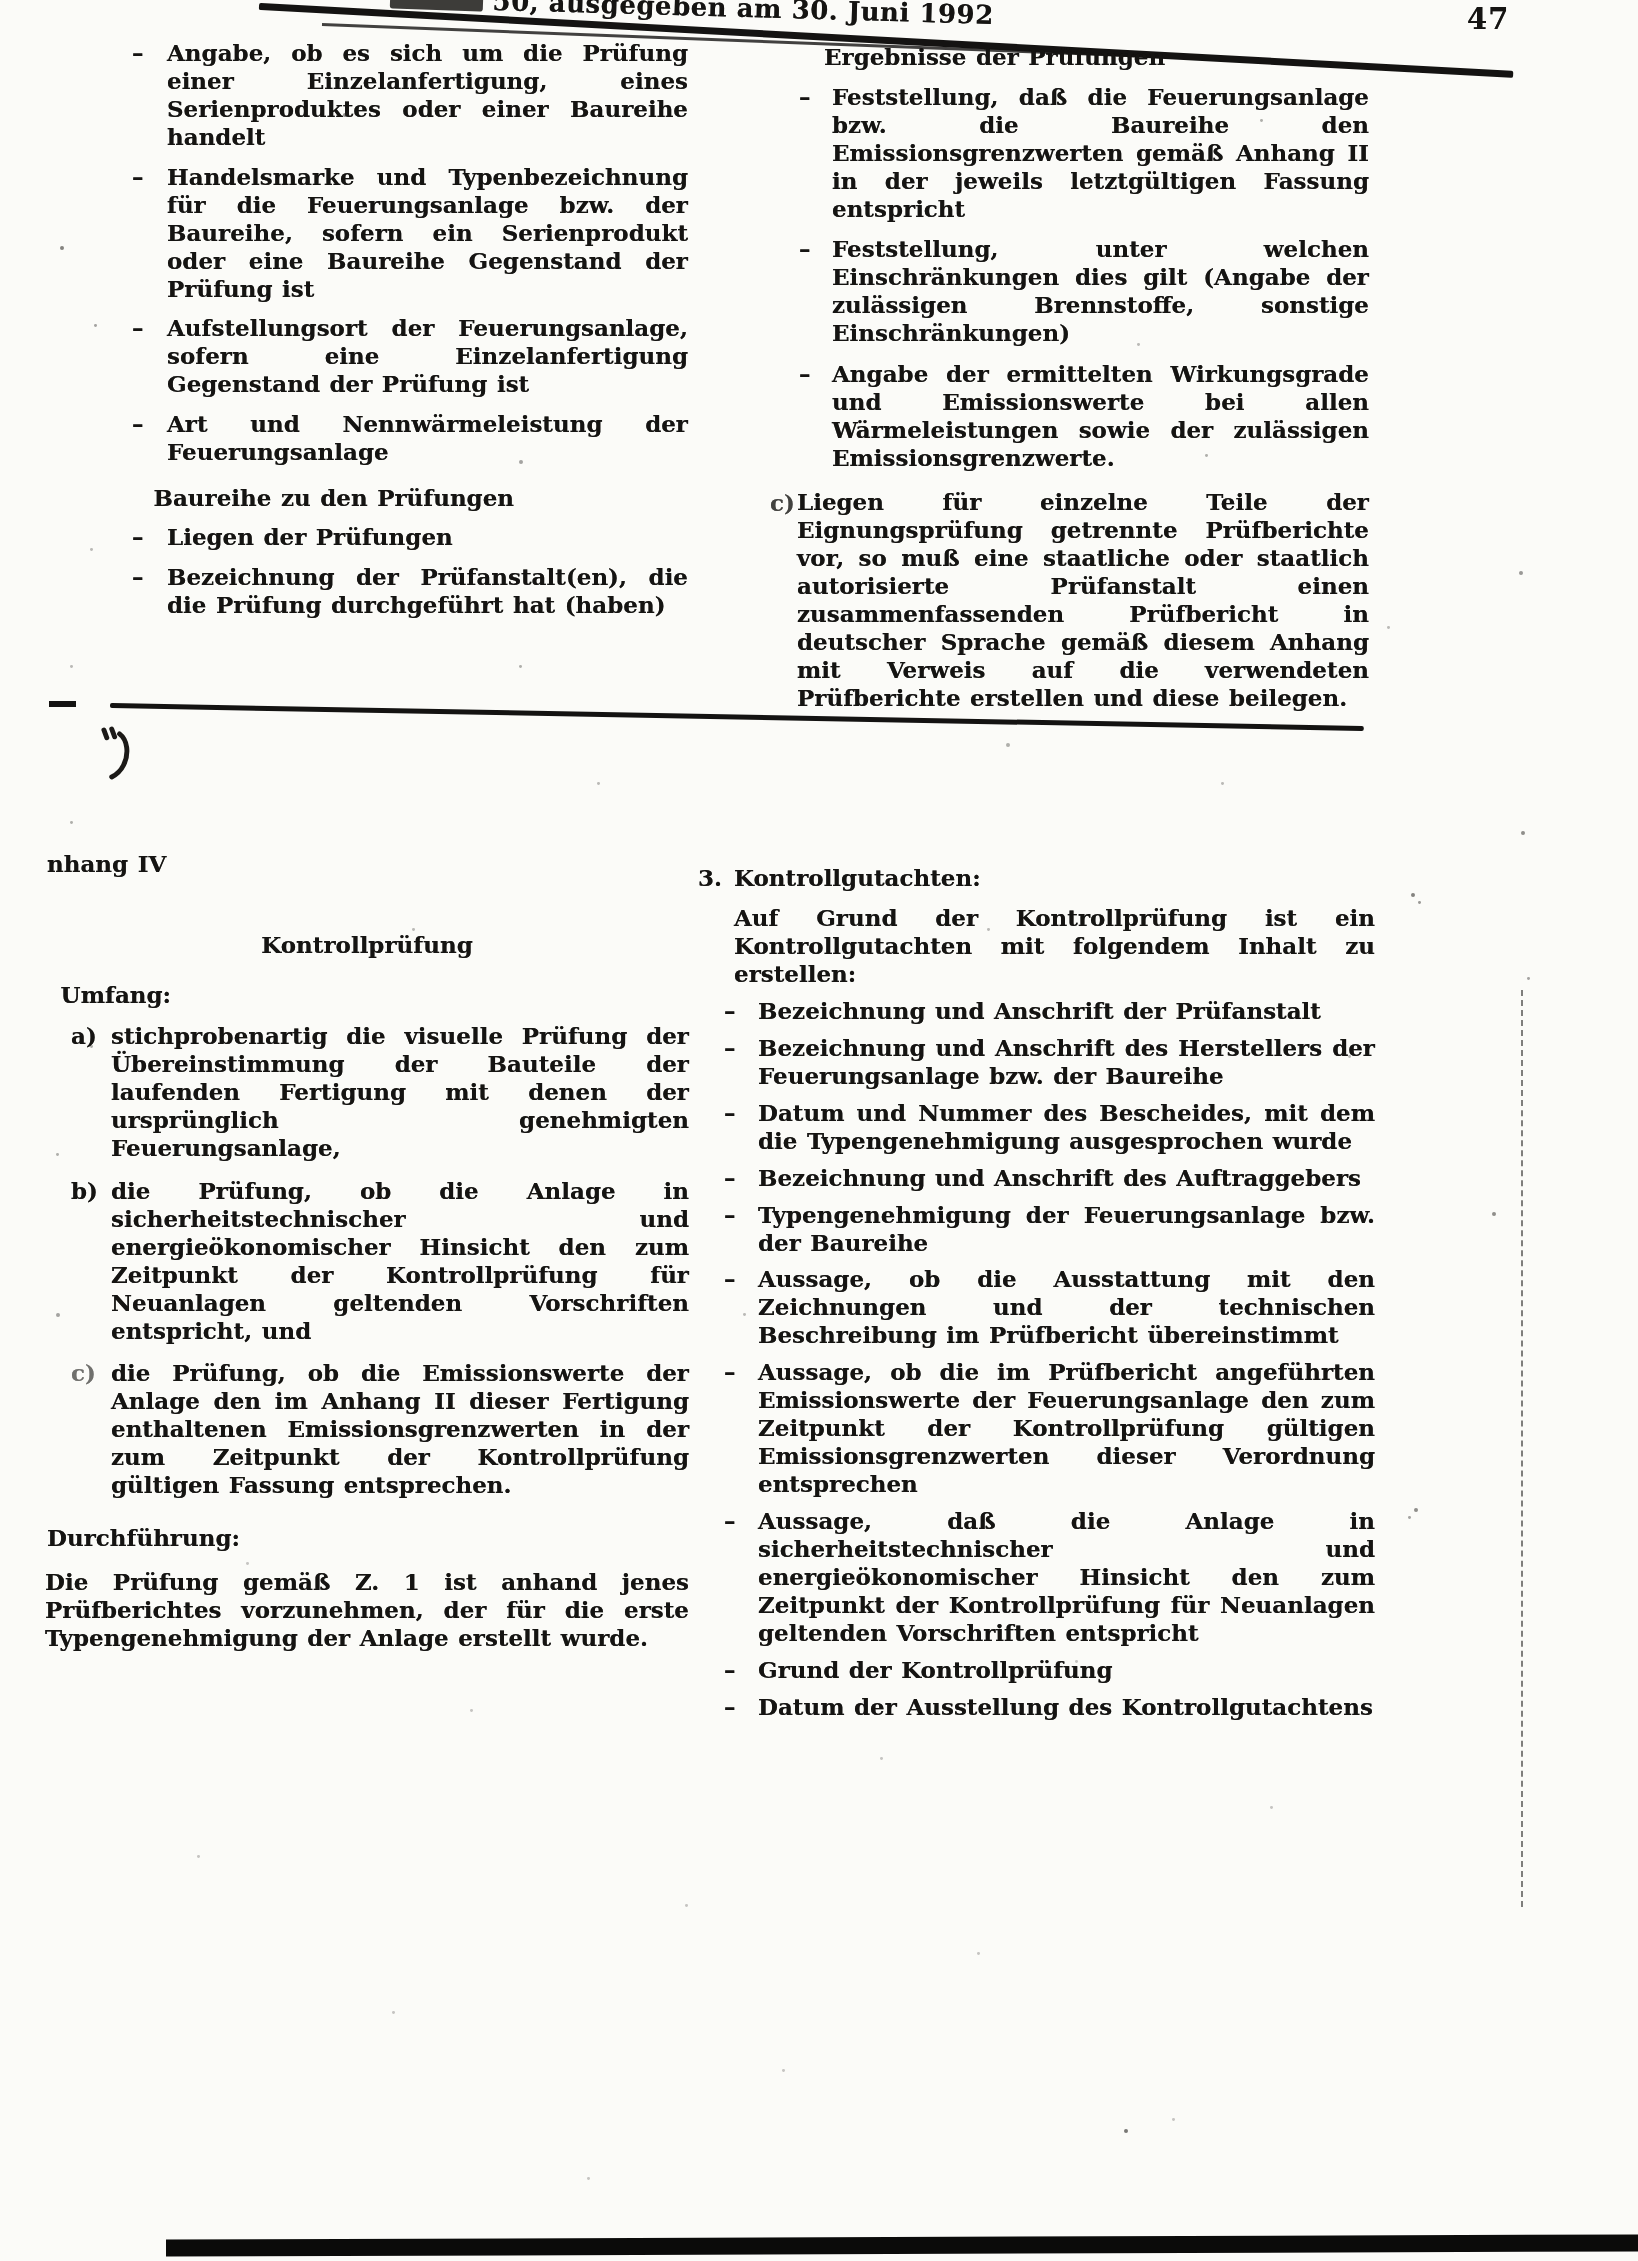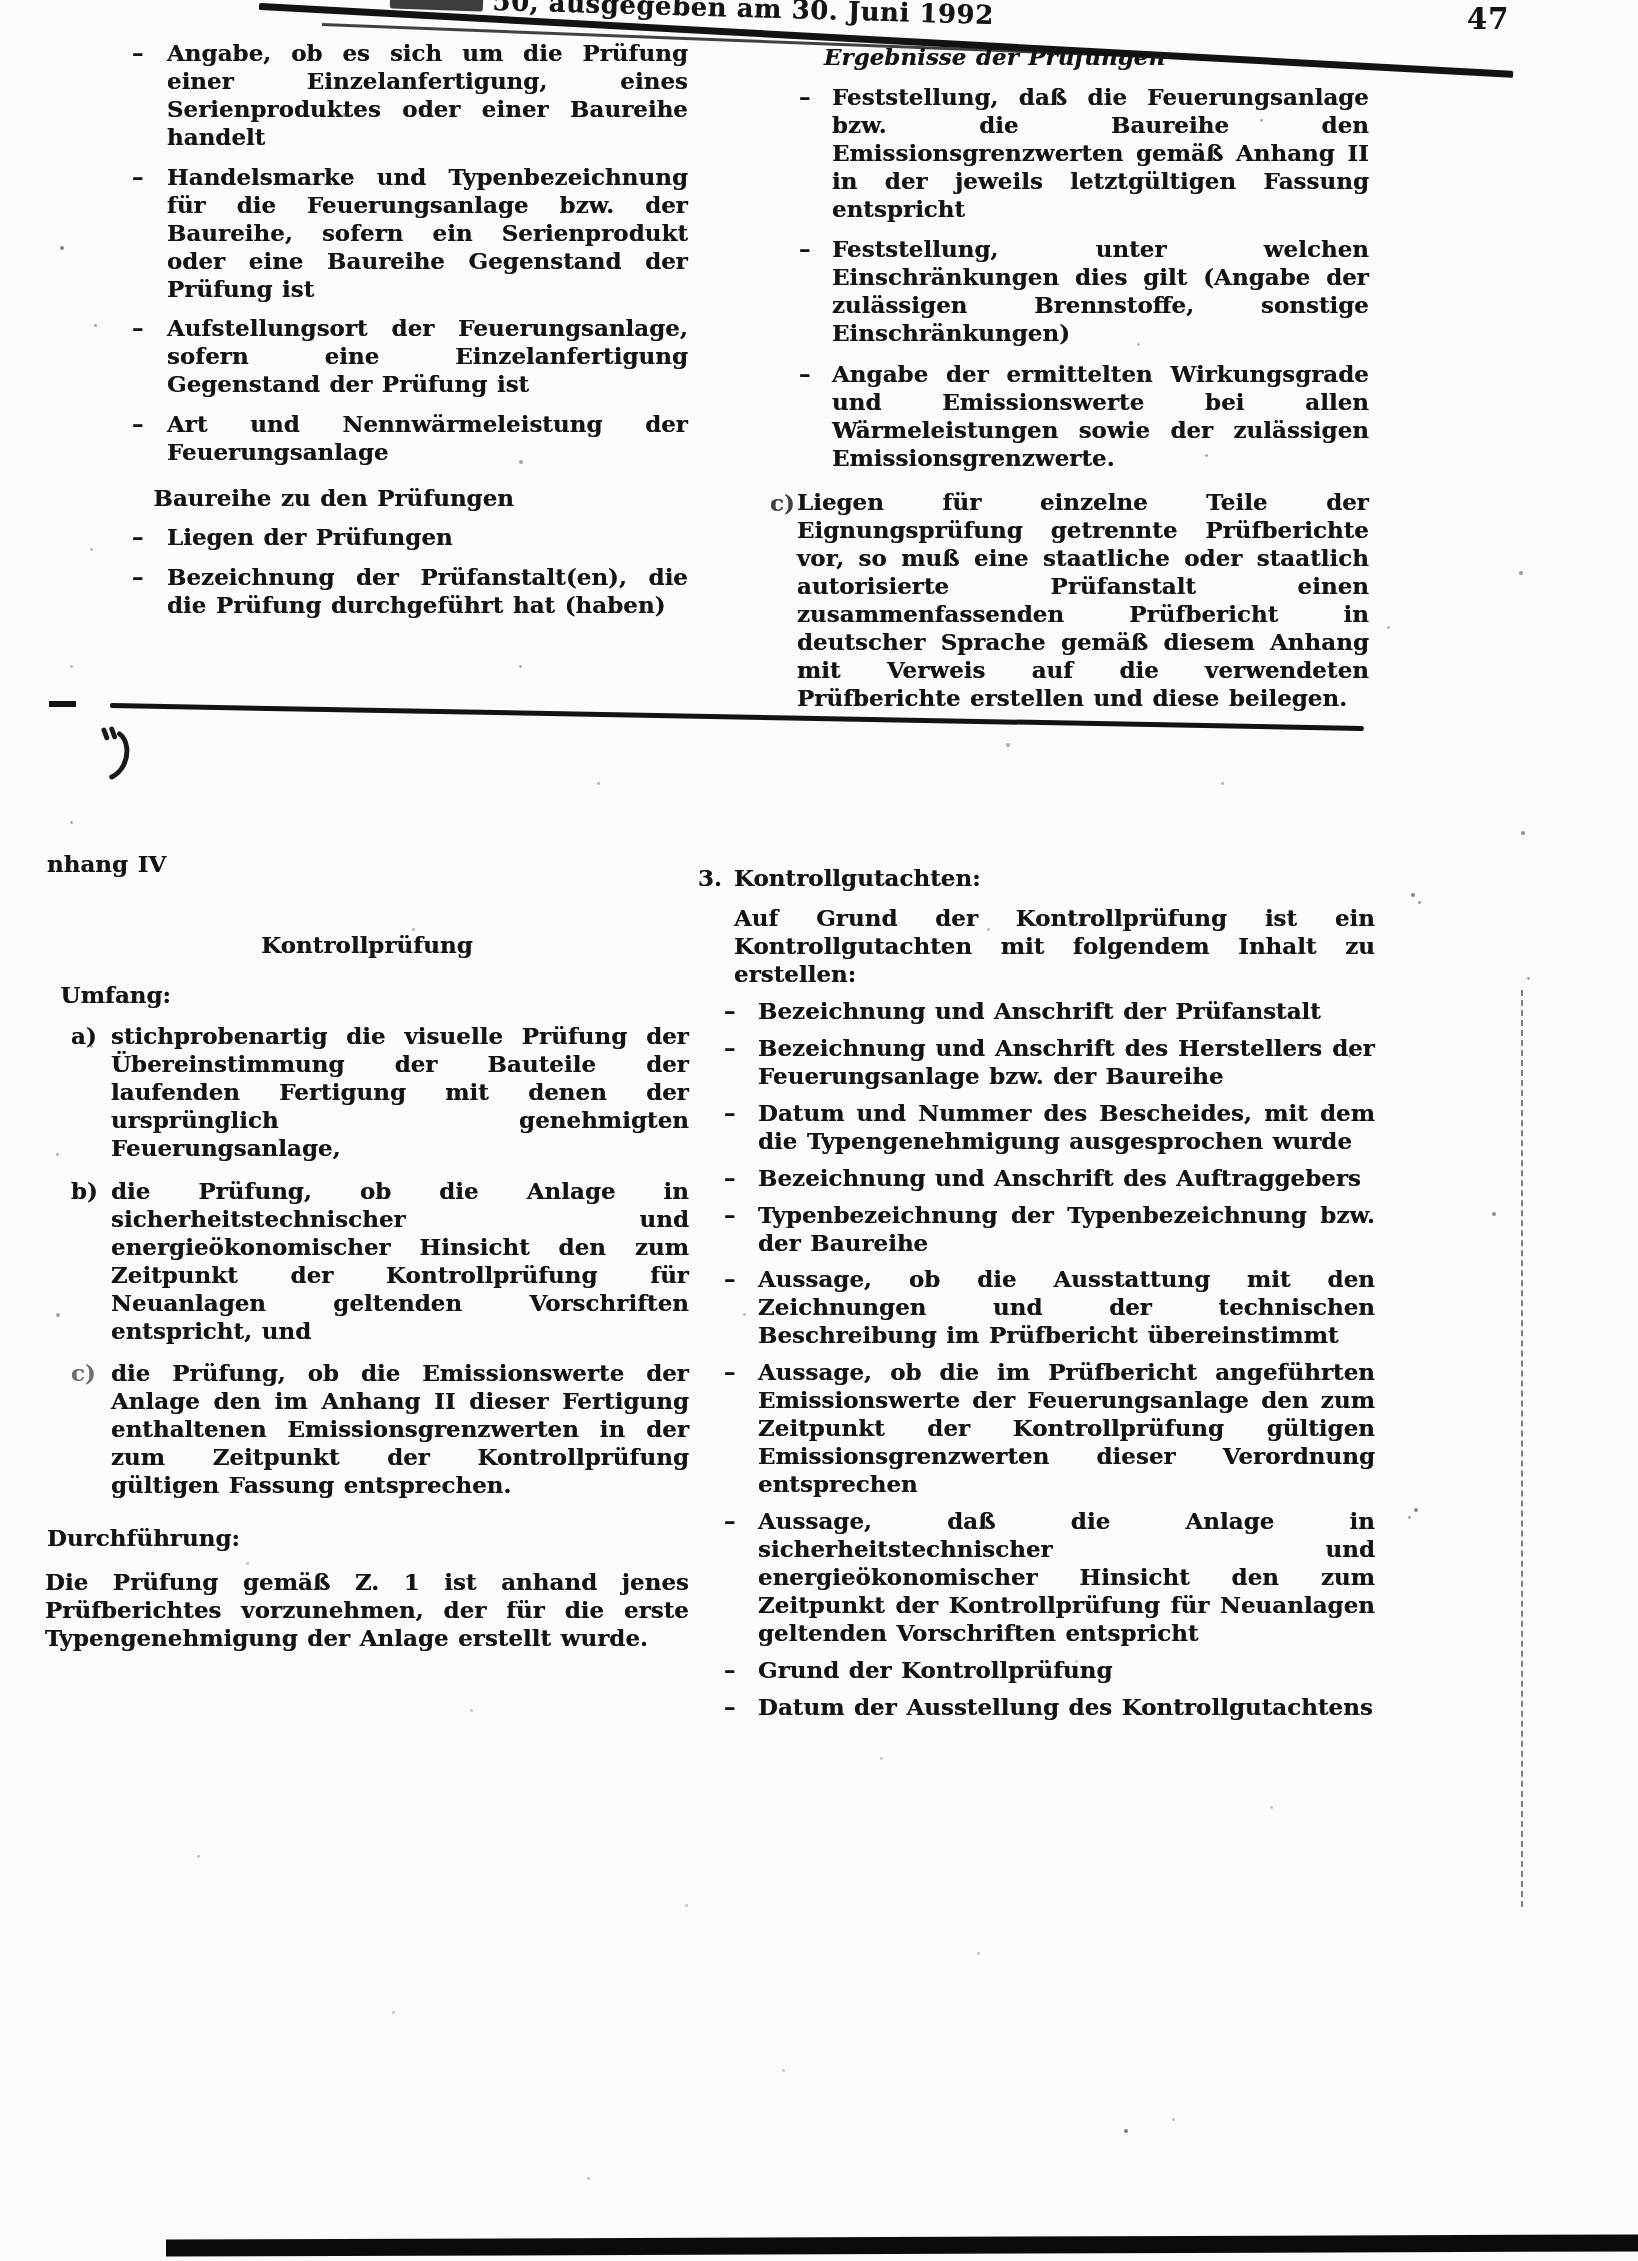--- a/index.html
+++ b/index.html
@@ -30,21 +30,21 @@
   
   .txtcol{position:absolute;font-size:23px;line-height:28px;text-align:justify;hyphens:auto;word-spacing:1.5px;}
   .li{position:relative;margin-bottom:11.7px;}
   .li .mk{position:absolute;left:0;top:0;}
   .head{margin-bottom:11.7px;}
   
   .col-tl{left:132px;top:39px;width:556px;}
   .col-tl .li{padding-left:35px;}
   .col-tl .head{padding-left:21.5px;margin-top:17.6px;}
   .col-tr{left:770px;top:43px;width:599px;}
-  .col-tr .head{padding-left:54px;font-style:italic;}
+  .col-tr .head{padding-left:54px;}
   .col-tr .li{padding-left:29px;margin-bottom:12.7px;}
   .col-tr .li .mk{left:29px;}
   .col-tr .li .tx{display:block;padding-left:33px;}
   .clause{position:relative;padding-left:27px;margin-top:15.6px;}
   .clause .lbl{position:absolute;left:0;top:1px;opacity:.8;}
   
   .div-short{position:absolute;left:49px;top:701px;width:27px;height:5.9px;background:#141312;}
   .div-long{position:absolute;left:110px;top:703px;width:1254px;height:4.9px;background:#141312;
     transform:rotate(1.05deg);transform-origin:left center;border-radius:2px;}
   .squiggle{position:absolute;left:98px;top:726px;}
@@ -176,21 +176,21 @@
     <div class="li">
       <span class="mk">–</span>
       <span>Datum und Nummer des Bescheides, mit dem die Typengenehmigung ausgesprochen wurde</span>
     </div>
     <div class="li">
       <span class="mk">–</span>
       <span>Bezeichnung und Anschrift des Auftraggebers</span>
     </div>
     <div class="li">
       <span class="mk">–</span>
-      <span>Typenbezeichnung der Typenbezeichnung bzw. der Baureihe</span>
+      <span>Typengenehmigung der Feuerungsanlage bzw. der Baureihe</span>
     </div>
     <div class="li">
       <span class="mk">–</span>
       <span>Aussage, ob die Ausstattung mit den Zeichnungen und der technischen Beschreibung im Prüfbericht übereinstimmt</span>
     </div>
     <div class="li">
       <span class="mk">–</span>
       <span>Aussage, ob die im Prüfbericht angeführten Emissionswerte der Feuerungsanlage den zum Zeitpunkt der Kontrollprüfung gültigen Emissionsgrenzwerten dieser Verordnung entsprechen</span>
     </div>
     <div class="li">

